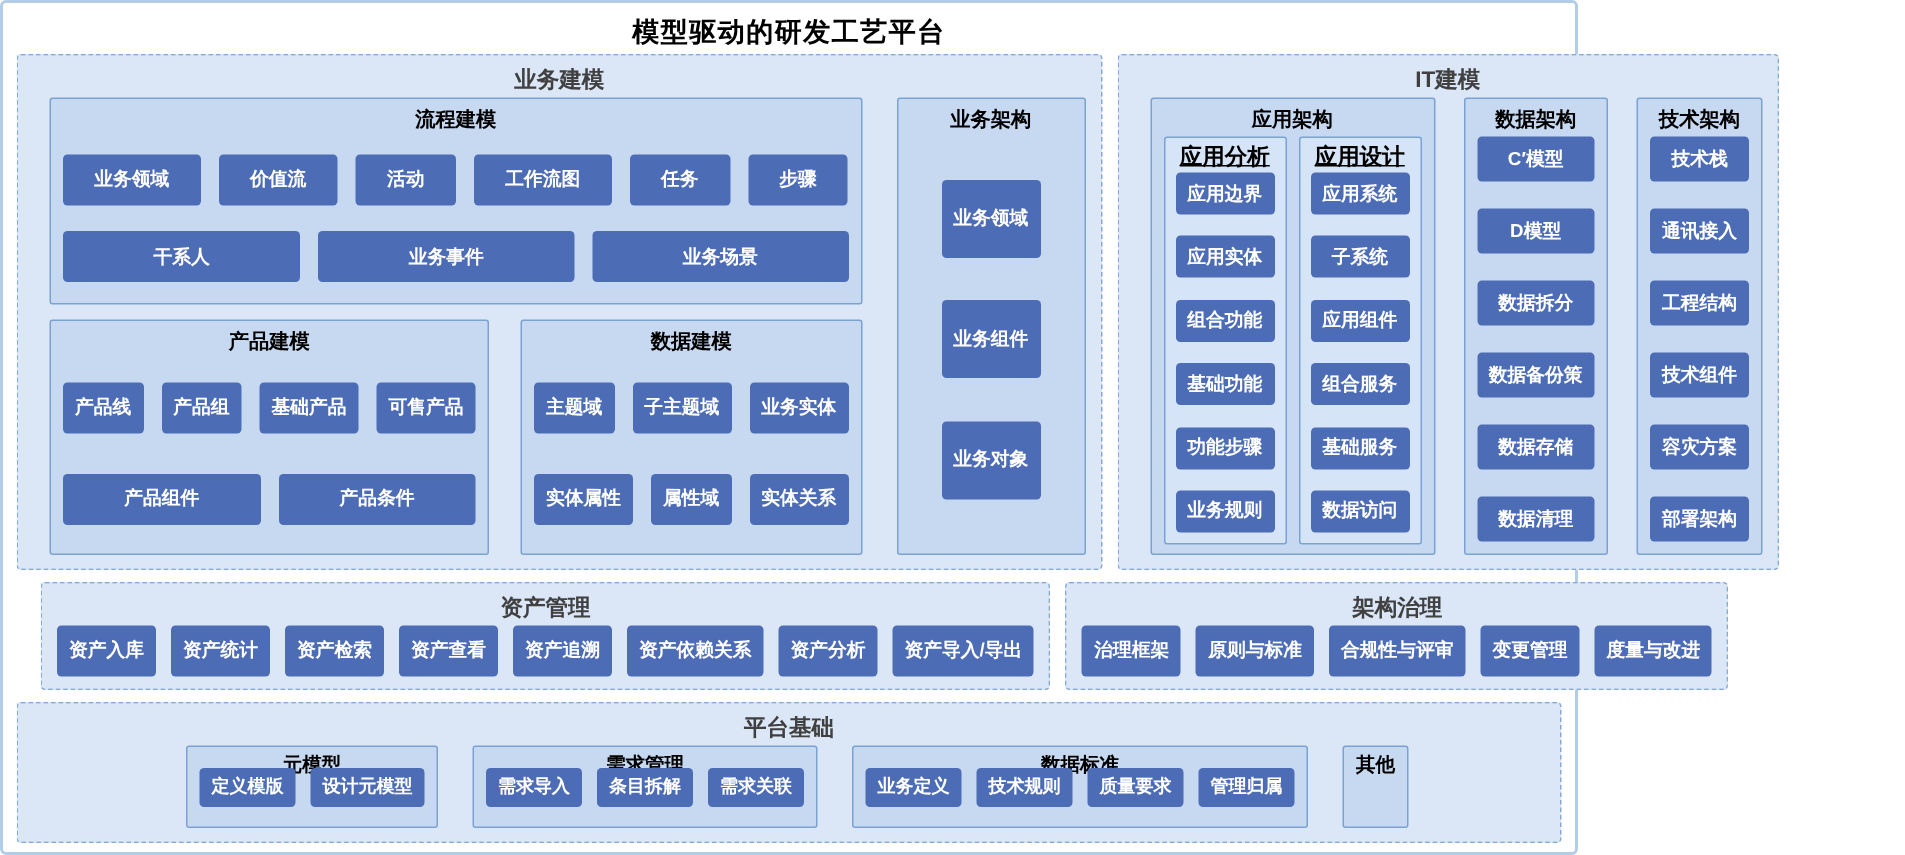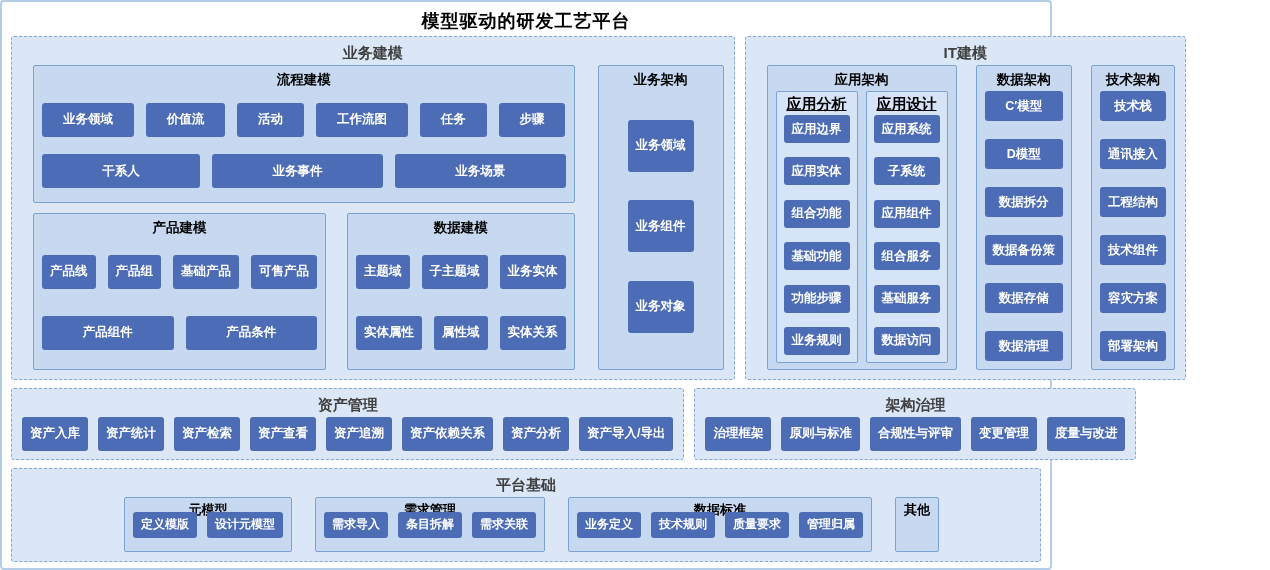--- a/index.html
+++ b/index.html
@@ -12,21 +12,21 @@
   .row{display:flex;gap:10px;min-height:0;}
   .row-top{flex:0 0 344px;}
   .row-mid{flex:0 0 72px;}
   .row-bottom{flex:1;}
   .section{box-sizing:border-box;background:#dbe7f7;border:1px dashed #86a9d8;border-radius:3px;
         padding:4px 10px 9px;display:flex;flex-direction:column;min-height:0;}
   .section-title{flex:0 0 24px;display:flex;align-items:center;justify-content:center;
         font-weight:bold;font-size:15px;color:#404040;}
   .sec-business{flex:562 0 0;}
   .sec-it{flex:438 0 0;}
-  .sec-asset{flex:615 0 0;}
+  .sec-asset{flex:615 0 0;margin-left:16px;}
   .sec-gov{flex:385 0 0;}
   .sec-platform{flex:1;align-items:center;}
   .panel{box-sizing:border-box;background:#c6d9f1;border:1px solid #7ba2d4;border-radius:2px;
         padding:3px 8px 8px;display:flex;flex-direction:column;min-height:0;margin-left:11px;}
   .panel-title{flex:0 0 22px;display:flex;align-items:center;justify-content:center;
         font-weight:bold;font-size:13.5px;color:#000;}
   .items-row{display:flex;gap:12px;flex:1;min-height:0;align-items:center;}
   .item{background:#4d6cb6;color:#fff;font-weight:bold;font-size:12.5px;border-radius:3px;
         display:flex;align-items:center;justify-content:center;text-align:center;
         flex:1 1 auto;padding:0 8px;white-space:nowrap;box-sizing:border-box;}

